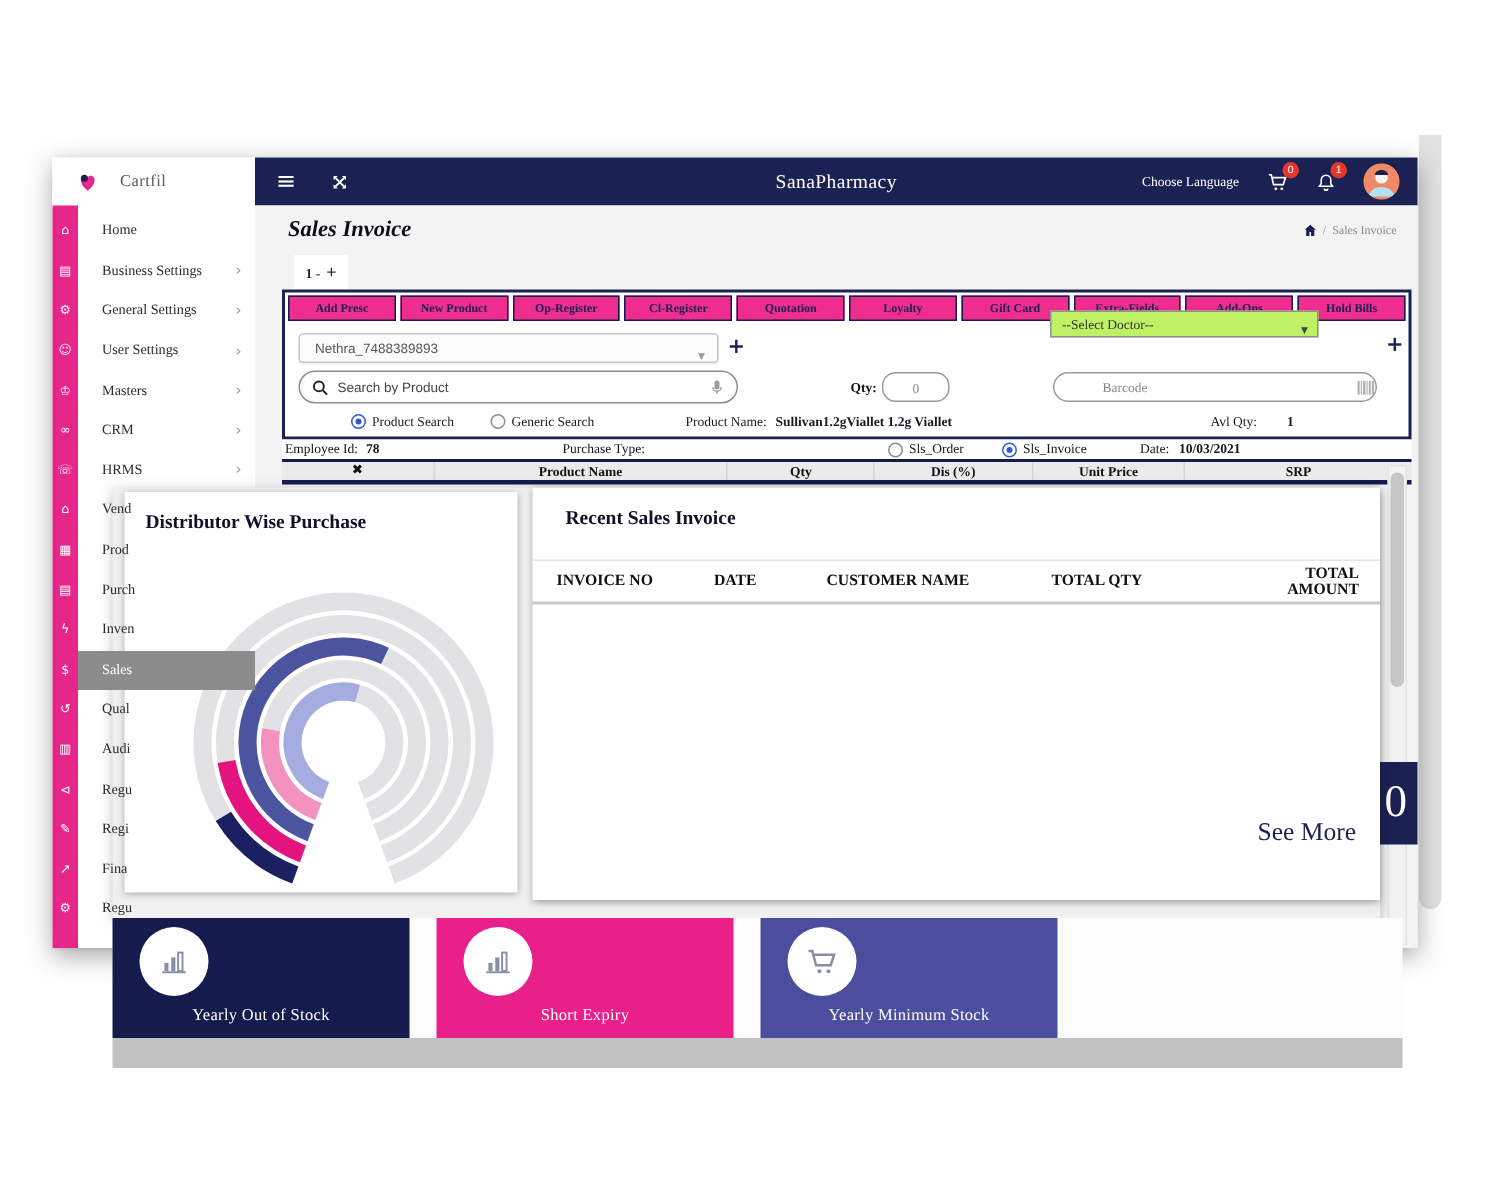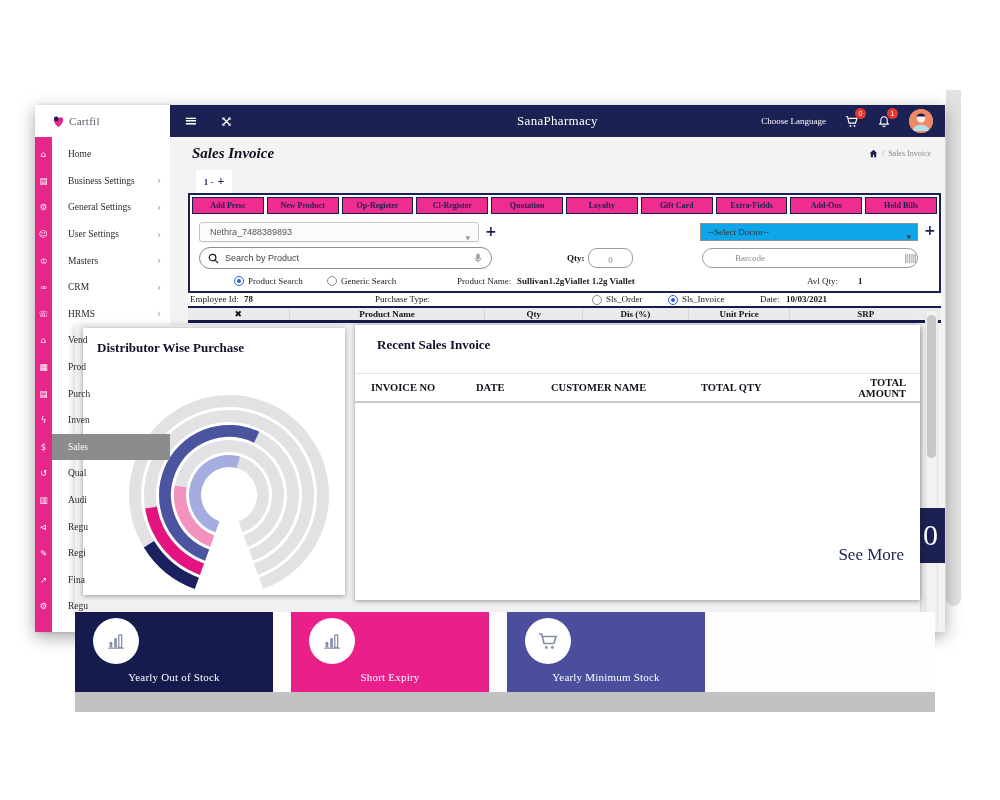--- a/index.html
+++ b/index.html
@@ -7,21 +7,21 @@
   body{font-family:"Liberation Serif",serif;position:relative}
 
   
   .scroll-strip{position:absolute;left:946px;top:90px;width:15px;height:516px;background:#e2e2e2;border-radius:0 0 8px 8px}
 
   
   .app-window{position:absolute;left:35px;top:105px;width:910px;height:527px;background:#fff;box-shadow:0 5px 16px rgba(0,0,0,.35)}
 
   
   .sidebar{position:absolute;left:0;top:0;width:135px;height:100%;background:#fff;box-shadow:1px 0 3px rgba(0,0,0,.12)}
-  .logo-row{position:absolute;left:0;top:0;width:135px;height:32px;display:flex;align-items:center;gap:3px;padding-left:16px;background:#fff}
+  .logo-row{position:absolute;left:0;top:0;width:135px;height:32px;display:flex;align-items:center;gap:14px;padding-left:16px;background:#fff}
   .logo-row span{font-size:11px;color:#5a5a66;letter-spacing:.3px}
   .icon-rail{position:absolute;left:0;top:32px;width:17px;bottom:0;background:#e7268c}
   .side-menu{position:absolute;left:0;top:36px;right:0}
   .side-item{position:relative;height:26.6px;display:flex;align-items:center;cursor:pointer}
   .si-ico{position:relative;z-index:2;width:17px;text-align:center;color:#fff;font-size:8.5px;font-family:"DejaVu Sans",sans-serif}
   .si-label{position:relative;z-index:2;margin-left:16px;font-size:9.5px;color:#2a2a33;white-space:nowrap}
   .si-chev{position:absolute;right:9px;z-index:2;font-size:10px;color:#9a9aa2;font-family:"DejaVu Sans",sans-serif}
   .side-item .act-bg{display:none}
   .side-item.active .act-bg{display:block;position:absolute;left:17px;right:0;top:0;bottom:0;background:#8c8c8c;z-index:1}
   .side-item.active .si-label{color:#fff}
@@ -44,21 +44,21 @@
   .tab{position:absolute;left:26px;top:33px;width:36px;height:23px;background:#fff;display:flex;align-items:center;justify-content:center;gap:4px;cursor:pointer}
   .tab .t1{font-size:9px;color:#1b2153;font-weight:bold}
   .tab .t2{font-size:12px;color:#1b2153;font-weight:bold}
 
   .boxA{position:absolute;left:18px;top:56px;width:753px;height:100px;background:#fff;border:2px solid #1b2153}
   .btn-row{position:absolute;left:2px;right:2px;top:2px;height:17px;display:flex;gap:3px}
   .pink-btn{flex:1;background:#ee2d8f;border:1.5px solid #151b4c;color:#1b1f55;font-size:8px;font-family:"Liberation Serif",serif;font-weight:bold;display:flex;align-items:center;justify-content:center;cursor:pointer;white-space:nowrap}
 
   .sel-cust{position:absolute;left:9px;top:27px;width:280px;height:20px;border:1px solid #c6c6c6;border-radius:3px;background:#fbfbfb;font-family:"Liberation Sans",sans-serif;font-size:9px;color:#55555c;line-height:18px;padding-left:10px;cursor:pointer;box-shadow:0 1px 1px rgba(0,0,0,.06)}
   .sel-cust .car{position:absolute;right:8px;top:6px;font-size:6px;color:#9a9aa0;font-family:"DejaVu Sans",sans-serif}
-  .sel-doc{position:absolute;left:510px;top:28px;width:218px;height:18px;border:1px solid #8f8f96;background:#0ea5e9;font-size:9px;color:#333;line-height:16px;padding-left:7px;cursor:pointer}
+  .sel-doc{position:absolute;left:510px;top:12px;width:179px;height:18px;border:1px solid #8f8f96;background:#bef264;font-size:9px;color:#333;line-height:16px;padding-left:7px;cursor:pointer}
   .sel-doc .car{position:absolute;right:6px;top:5px;font-size:6px;color:#444;font-family:"DejaVu Sans",sans-serif}
   .plus-btn{position:absolute;font-size:14px;font-weight:bold;color:#1b2153;cursor:pointer;line-height:1;font-family:"DejaVu Sans",sans-serif}
   .plus1{left:295px;top:29px}
   .plus2{left:734px;top:28px}
 
   .search-pill{position:absolute;left:9px;top:52px;width:293px;height:22px;border:1.5px solid #8d8d93;border-radius:11px;background:#fff;display:flex;align-items:center;padding:0 8px;gap:6px}
   .search-pill input{flex:1;border:none;outline:none;font-family:Liberation Sans, sans-serif;font-size:9px;color:#333;background:transparent}
   .search-pill input::placeholder{color:#444}
   .qty-label{position:absolute;left:377px;top:58px;font-size:9px;font-weight:bold;color:#111}
   .qty-pill{position:absolute;left:398px;top:53px;width:45px;height:20px;border:1.5px solid #9a9aa0;border-radius:9px;background:#fff}

